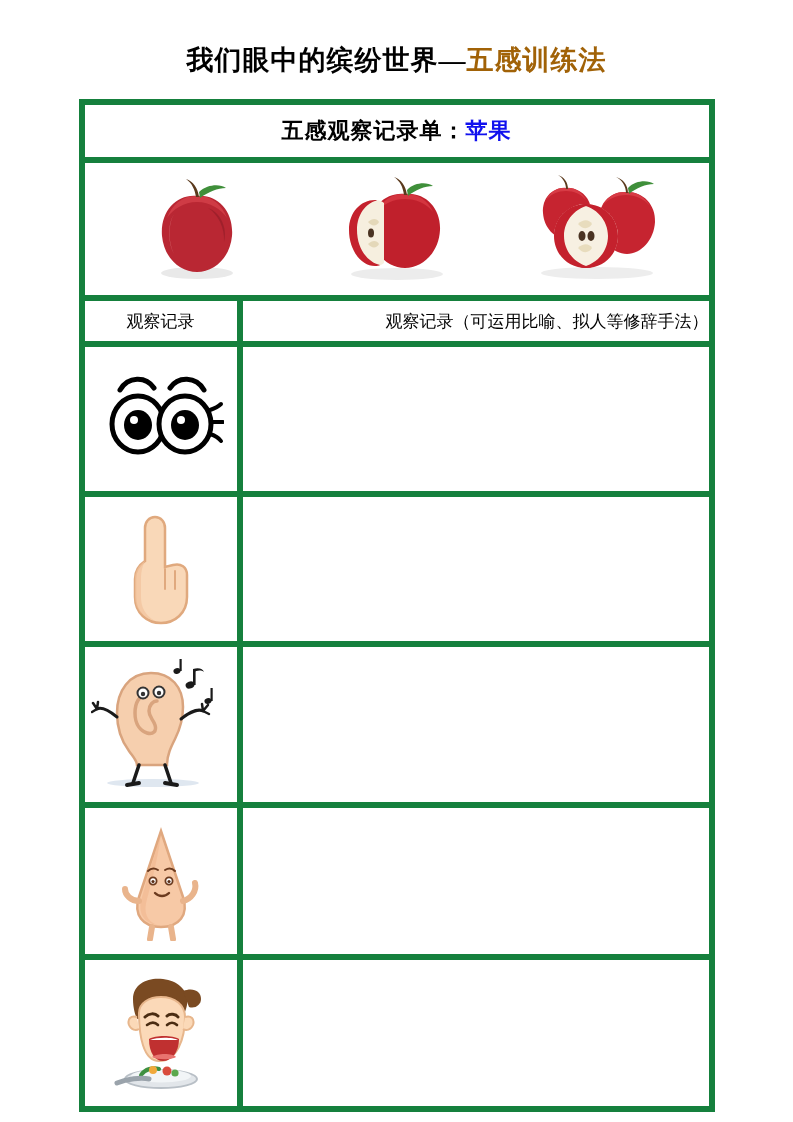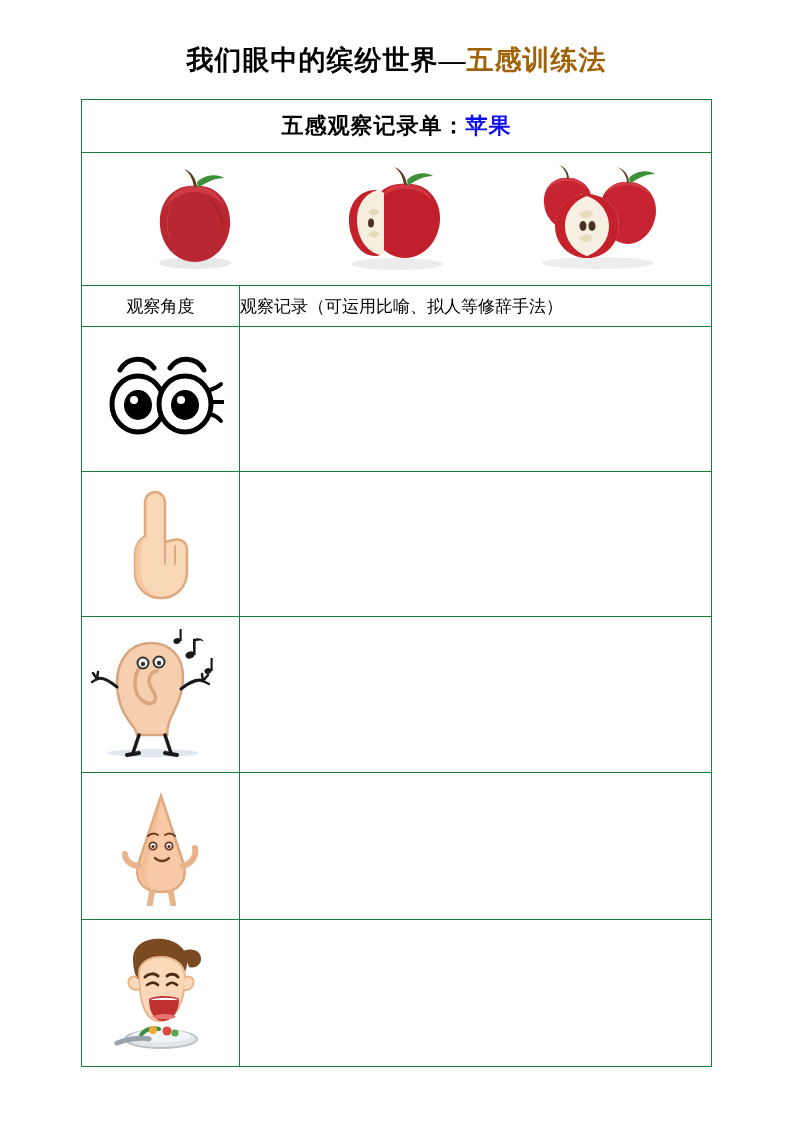--- a/index.html
+++ b/index.html
@@ -35,21 +35,21 @@
   .doc-title .accent {
     color: #a16207;
   }
   table.sheet {
     border-collapse: collapse;
     width: 630px;
     margin: 23px auto 0 auto;
     table-layout: fixed;
   }
   table.sheet td {
-    border: 1px solid #15803d;
+    border: 6px solid #15803d;
     padding: 0;
     vertical-align: middle;
   }
   .subtitle-cell {
     height: 52px;
     text-align: center;
     font-size: 22px;
     font-weight: bold;
     letter-spacing: 1px;
   }
@@ -76,21 +76,21 @@
     height: 100%;
   }
   .header-angle {
     width: 158px;
     height: 40px;
     text-align: center;
     font-size: 17px;
   }
   .header-record {
     height: 40px;
-    text-align: left;
+    text-align: right;
     font-size: 17px;
   }
   .icon-cell {
     width: 158px;
     text-align: center;
     padding: 6px 0;
   }
   .write-cell {
     background: #ffffff;
   }
@@ -176,21 +176,21 @@
                 <path d="M56 78 C61 73 67 73 70 78 C67 83 61 84 56 78 Z" fill="#e8dcbd"></path>
                 <ellipse cx="60" cy="66" rx="3.5" ry="5" fill="#4a3322"></ellipse>
                 <ellipse cx="69" cy="66" rx="3.5" ry="5" fill="#4a3322"></ellipse>
               </svg>
             </div>
           </div>
         </td>
       </tr>
 
       <tr>
-        <td class="header-angle">观察角度</td>
+        <td class="header-angle">观察记录</td>
         <td class="header-record">观察记录（可运用比喻、拟人等修辞手法）</td>
       </tr>
 
       <tr class="row-eyes">
         <td class="icon-cell">
           <div class="icon-wrap">
             <svg width="126" height="110" viewBox="0 0 126 110" aria-hidden="true">
               <path d="M22 26 C30 12 48 12 56 24" stroke="#000" stroke-width="5" fill="none" stroke-linecap="round"></path>
               <path d="M72 24 C80 12 98 12 106 26" stroke="#000" stroke-width="5" fill="none" stroke-linecap="round"></path>
               <ellipse cx="40" cy="60" rx="26" ry="28" fill="#fff" stroke="#000" stroke-width="5"></ellipse>

